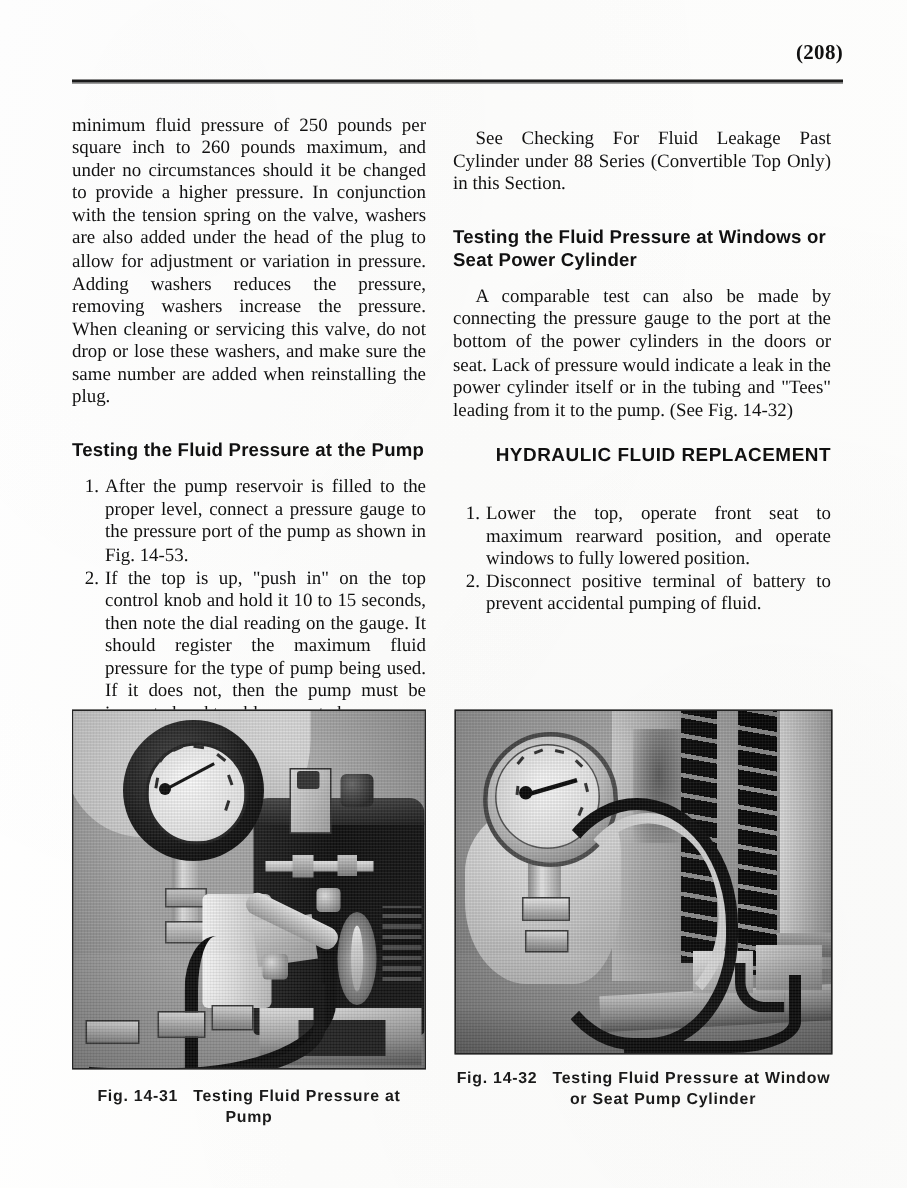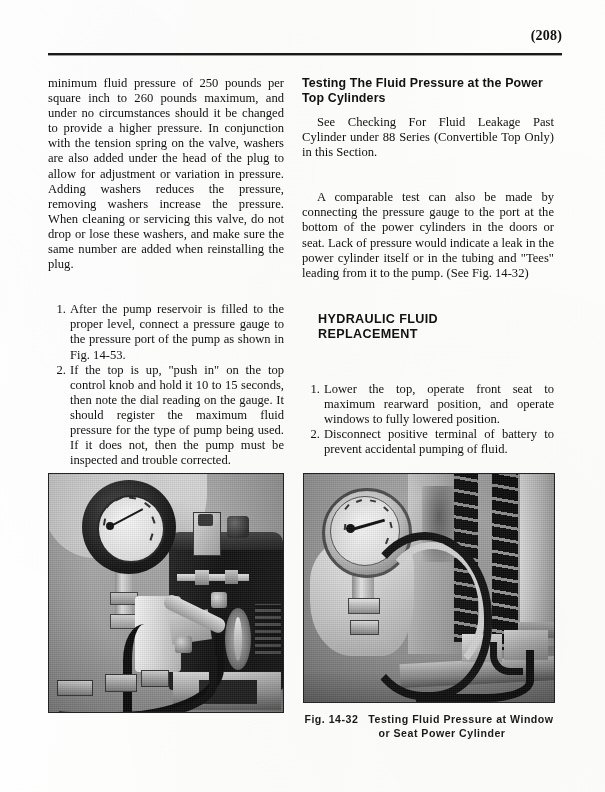--- a/index.html
+++ b/index.html
@@ -101,22 +101,23 @@
     font-weight: bold;
     line-height: 15px;
     margin: 0;
     letter-spacing: 0.15px;
   }
   h3.caps {
     font-family: "Liberation Sans", "DejaVu Sans", sans-serif;
     font-size: 12.6px;
     font-weight: bold;
     line-height: 15px;
-    margin: 16px;
+    margin: 0;
     letter-spacing: 0.35px;
+    text-align: right;
   }
 
   .gap-lg { height: 21px; }
   .gap-md { height: 15px; }
   .gap-sm { height: 9px; }
 
   ol.steps {
     margin: 0;
     padding: 0;
     list-style: none;
@@ -488,34 +489,35 @@
 
   <div class="runhead layer">
     <div class="folio-right">(208)</div>
   </div>
   <div class="rule"></div>
 
   <div class="col col-left">
     <p class="body">minimum fluid pressure of 250 pounds per square inch to 260 pounds maximum, and under no circumstances should it be changed to provide a higher pressure. In conjunction with the tension spring on the valve, washers are also added under the head of the plug to allow for adjustment or variation in pressure. Adding washers reduces the pressure, removing washers increase the pressure. When cleaning or servicing this valve, do not drop or lose these washers, and make sure the same number are added when reinstalling the plug.</p>
 
     <div class="gap-lg"></div>
+    <h3 class="head">Testing the Fluid Pressure at the Pump</h3>
     <div class="gap-sm"></div>
 
     <ol class="steps">
       <li>After the pump reservoir is filled to the proper level, connect a pressure gauge to the pressure port of the pump as shown in Fig. 14-53.</li>
       <li>If the top is up, "push in" on the top control knob and hold it 10 to 15 seconds, then note the dial reading on the gauge.  It should register the maximum fluid pressure for the type of pump being used.  If it does not, then the pump must be inspected and trouble corrected.</li>
     </ol>
   </div>
 
   <div class="col col-right">
-    <h3 class="head">Testing The Fluid Pressure at the Power Top Cylinders</h3>
     <div class="gap-sm"></div>
     <p class="body indent">See Checking For Fluid Leakage Past Cylinder under 88 Series (Convertible Top Only) in this Section.</p>
 
     <div class="gap-lg"></div>
+    <h3 class="head">Testing the Fluid Pressure at Windows or Seat Power Cylinder</h3>
     <div class="gap-sm"></div>
     <p class="body indent">A comparable test can also be made by connecting the pressure gauge to the port at the bottom of the power cylinders in the doors or seat.  Lack of pressure would indicate a leak in the power cylinder itself or in the tubing and "Tees" leading from it to the pump.  (See Fig. 14-32)</p>
 
     <div class="gap-md"></div>
     <h3 class="caps">HYDRAULIC FLUID REPLACEMENT</h3>
     <div class="gap-md"></div>
     <div class="gap-sm"></div>
 
     <ol class="steps">
       <li>Lower the top, operate front seat to maximum rearward position, and operate windows to fully lowered position.</li>
@@ -563,20 +565,23 @@
       <div class="p1-basedark"></div>
       <div class="p1-hoseA"></div>
       <div class="p1-hoseB"></div>
       <div class="p1-hoseC"></div>
       <div class="p1-conn1"></div>
       <div class="p1-conn2"></div>
       <div class="p1-conn3"></div>
       <div class="grain"></div>
       <div class="vig"></div>
     </div>
+    <div class="cap" style="margin-top:11px;">
+      <span class="capnum">Fig. 14-31</span><span>Testing Fluid Pressure at Pump</span>
+    </div>
   </div>
 
   <div class="figure" style="left:303px; top:473px; width:252px;">
     <div class="photo" id="photo-cyl">
       <div class="p2-bg"></div>
       <div class="p2-floor"></div>
       <div class="p2-panel"></div>
       <div class="p2-panelshade"></div>
       <div class="p2-spring1"></div>
       <div class="p2-spring2"></div>
@@ -602,17 +607,17 @@
       <div class="p2-rail"></div>
       <div class="p2-blockA"></div>
       <div class="p2-blockB"></div>
       <div class="p2-hosetail"></div>
       <div class="p2-elbow"></div>
       <div class="grain"></div>
       <div class="vig"></div>
     </div>
     <div class="cap" style="margin-top:9px;">
       <span class="capnum">Fig. 14-32</span><span>Testing Fluid Pressure at Window</span>
-      <div style="margin-left:26px;">or Seat Power Cylinder</div>
+      <div style="margin-left:26px;">or Seat Pump Cylinder</div>
     </div>
   </div>
 
 </div>
 
 </body></html>

